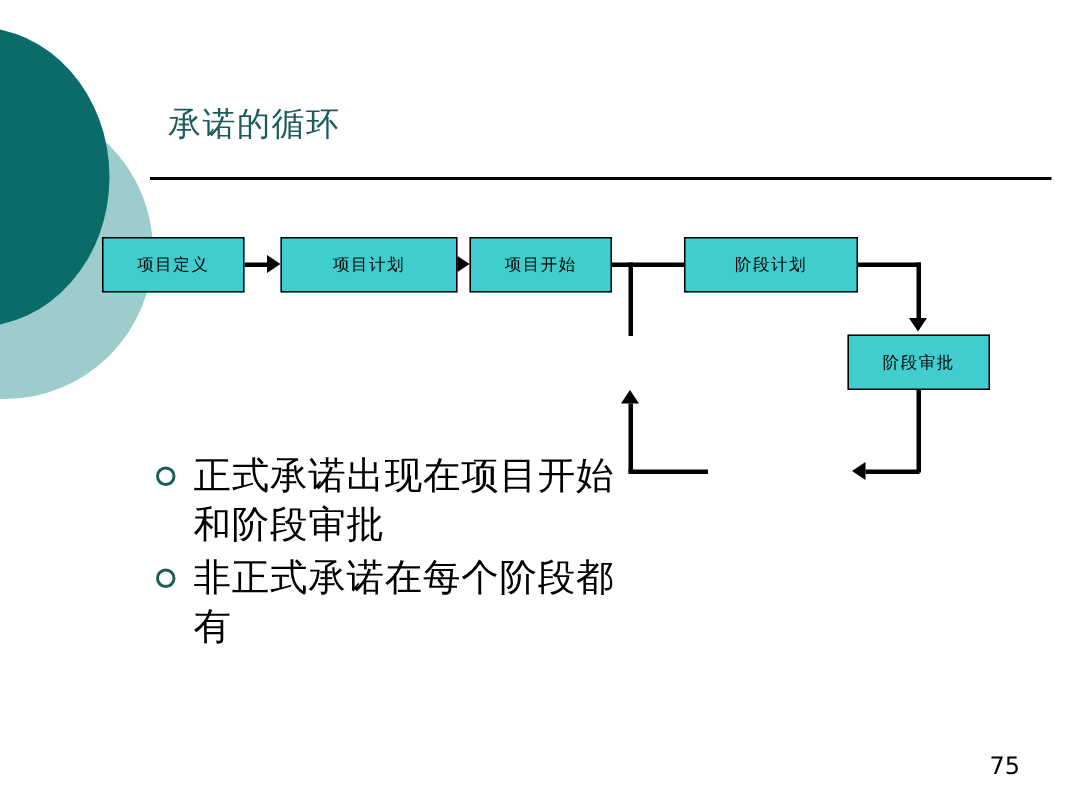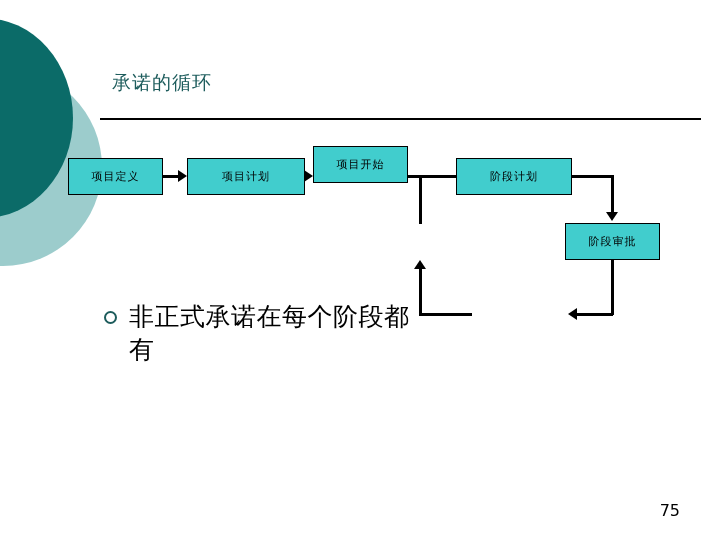--- a/index.html
+++ b/index.html
@@ -42,21 +42,21 @@
     border-radius: 50%;
     background: #0B6B68;
     z-index: 2;
   }
 
   
   .title {
     position: absolute;
     left: 112px;
     top: 72px;
-    font-size: 19px;
+    font-size: 22px;
     color: #1D5C5C;
     letter-spacing: 1px;
     line-height: 1.1;
     white-space: nowrap;
     z-index: 5;
   }
   .title-rule {
     position: absolute;
     left: 100px;
     top: 118px;
@@ -76,21 +76,21 @@
     font-size: 11px;
     display: flex;
     align-items: center;
     justify-content: center;
     letter-spacing: 1px;
     z-index: 6;
     white-space: nowrap;
   }
   .n-def   { left: 68px;  top: 158px; width: 95px; height: 37px; }
   .n-plan  { left: 187px; top: 158px; width: 118px; height: 37px; }
-  .n-start { left: 313px; top: 146px; width: 95px; height: 37px; }
+  .n-start { left: 313px; top: 158px; width: 95px; height: 37px; }
   .n-sp    { left: 456px; top: 158px; width: 116px; height: 37px; }
   .n-sr    { left: 373px; top: 223px; width: 95px; height: 37px; }
   .n-sa    { left: 565px; top: 223px; width: 95px; height: 37px; }
   .n-si    { left: 470px; top: 297px; width: 95px; height: 37px; }
 
   
   .ln {
     position: absolute;
     background: #000000;
     z-index: 4;
@@ -201,19 +201,23 @@
 
   <div class="node n-def">项目定义</div>
   <div class="node n-plan">项目计划</div>
   <div class="node n-start">项目开始</div>
   <div class="node n-sp">阶段计划</div>
   <div class="node n-sa">阶段审批</div>
 
   <div class="bullets">
     <div class="bullet-row">
       <span class="bullet-mark"></span>
+      <span class="bullet-text">正式承诺出现在项目开始和阶段审批</span>
+    </div>
+    <div class="bullet-row">
+      <span class="bullet-mark"></span>
       <span class="bullet-text">非正式承诺在每个阶段都有</span>
     </div>
   </div>
 
   <div class="page-num">75</div>
 
 </div>
 
 </body></html>

